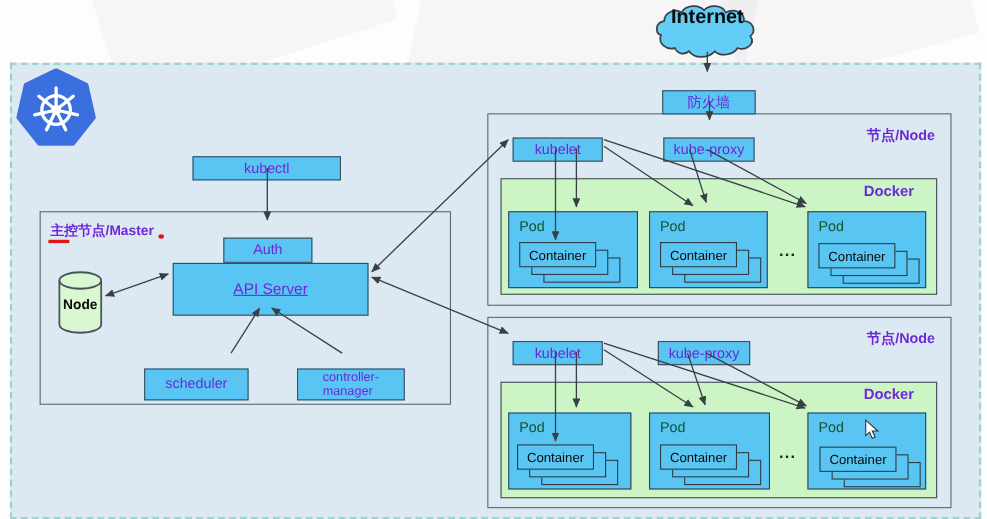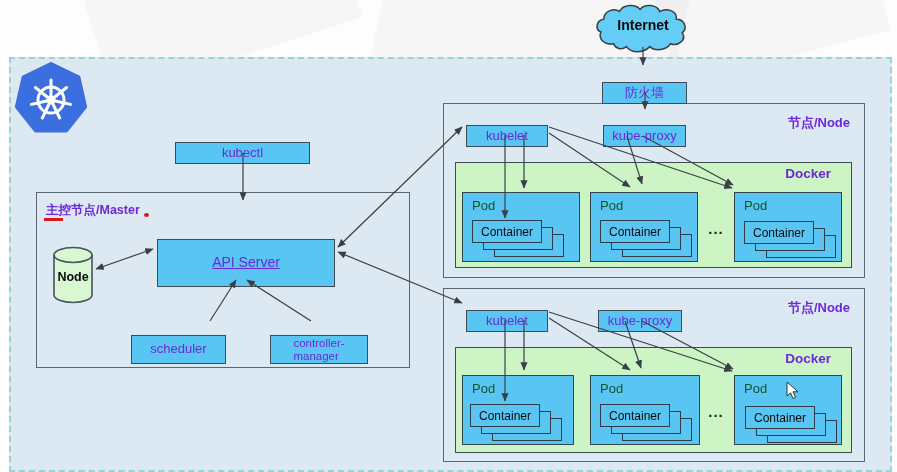--- a/index.html
+++ b/index.html
@@ -37,21 +37,21 @@
     display:flex; align-items:center; justify-content:center; font-size:12px;
   }
   .cs1 { left:11px; top:7px;  z-index:1; }
   .cs2 { left:22px; top:14px; z-index:0; }
   .cfront { left:0; top:0; z-index:2; }
   .blabel { position:absolute; font-weight:bold; font-size:13px; color:#6d28d9; z-index:7; }
   .ralign { text-align:right; }
   .ellipsis { position:absolute; font-weight:bold; font-size:15px; letter-spacing:1px; color:#222; z-index:7; text-align:center; }
   .two-line { white-space:pre-line; font-size:11.5px; }
   .cloudwrap { position:absolute; left:594px; top:2px; width:98px; height:52px; z-index:6; }
-  .cloudlabel { position:absolute; left:0; top:15px; width:98px; text-align:center; font-weight:bold; font-size:14px; }
+  .cloudlabel { position:absolute; left:0; top:3px; width:98px; text-align:center; font-weight:bold; font-size:18px; }
   .cylwrap { position:absolute; left:52px; top:246px; width:42px; height:58px; z-index:6; }
   .cyllabel { position:absolute; left:0; top:24px; width:42px; text-align:center; font-weight:bold; font-size:12.5px; }
   .redline { position:absolute; left:44px; top:218px; width:19px; height:3px; background:var(--accent-red,#e01616); z-index:8; }
   .reddot  { position:absolute; left:144px; top:213px; width:5px; height:4px; background:var(--accent-red,#e01616); border-radius:50%; z-index:8; }
   .overlay { position:absolute; left:0; top:0; width:897px; height:472px; z-index:30; pointer-events:none; }
   .cursor  { position:absolute; left:786px; top:381px; z-index:40; }
   .api { font-size:14px; }
   .mtitle { font-size:12.5px; }
 </style>
 </head>
@@ -91,20 +91,21 @@
 
   <div class="box" style="left:602px;top:70px;width:85px;height:22px;">防火墙</div>
 
   <div class="box" style="left:175px;top:130px;width:135px;height:22px;">kubectl</div>
 
   <div class="outline" style="left:36px;top:192px;width:374px;height:176px;"></div>
   <div class="blabel mtitle" style="left:46px;top:202px;">主控节点/Master</div>
   <div class="redline"></div>
   <div class="reddot"></div>
 
+  <div class="box" style="left:203px;top:204px;width:81px;height:23px;">Auth</div>
   <div class="box api" style="left:157px;top:227px;width:178px;height:48px;text-decoration:underline;">API Server</div>
   <div class="box" style="left:131px;top:323px;width:95px;height:29px;">scheduler</div>
   <div class="box two-line" style="left:270px;top:323px;width:98px;height:29px;">controller-
 manager</div>
 
   <div class="cylwrap">
     <svg width="42" height="58" viewBox="0 0 42 58">
       <path d="M2,9 L2,49 A19,7.5 0 0 0 40,49 L40,9" fill="#d9f7d0" stroke="#46525c" stroke-width="1.6"></path>
       <ellipse cx="21" cy="9" rx="19" ry="7.5" fill="#d9f7d0" stroke="#46525c" stroke-width="1.6"></ellipse>
     </svg>

